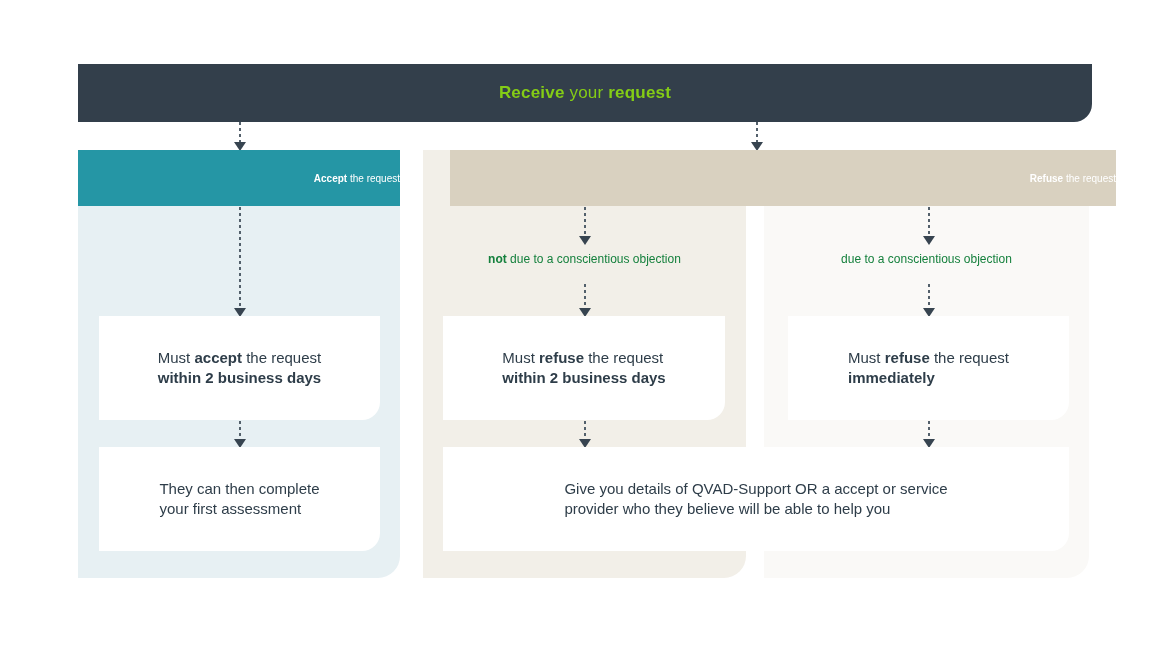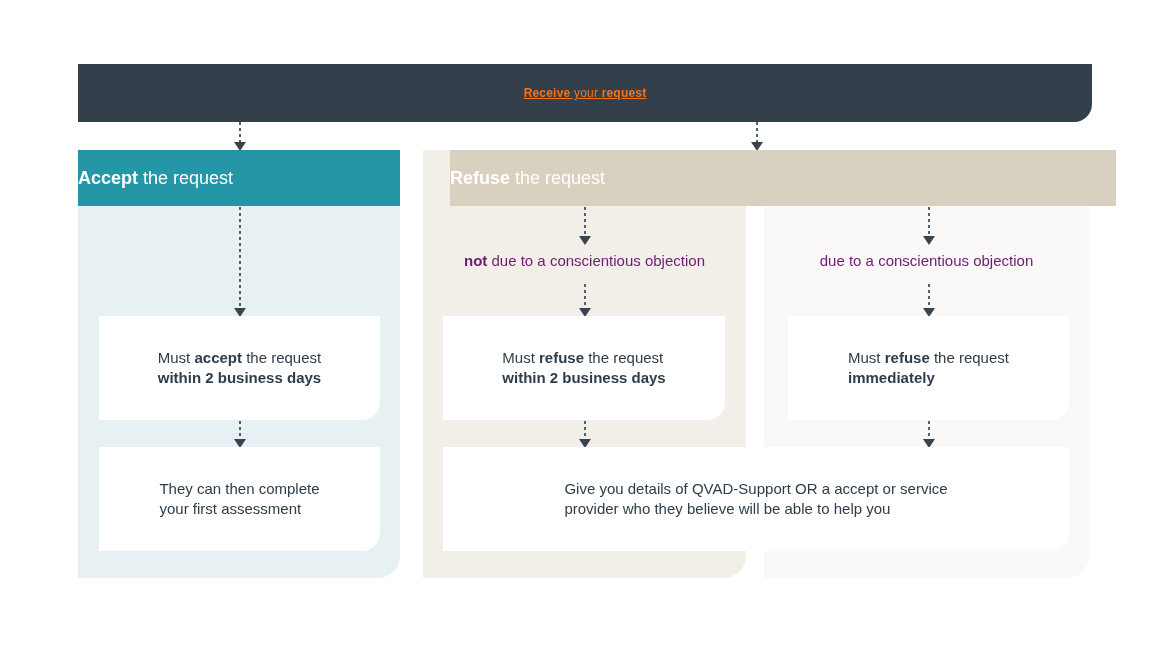--- a/index.html
+++ b/index.html
@@ -29,25 +29,24 @@
     top: 64px;
     width: 1014px;
     height: 58px;
     background: #333f4b;
     border-bottom-right-radius: 18px;
     display: flex;
     align-items: center;
     justify-content: center;
   }
   .top-bar-title {
-    color: #f97316;
-    font-size: 12px;
+    color: #84cc16;
+    font-size: 17px;
     letter-spacing: .2px;
     white-space: nowrap;
-    text-decoration: underline;
   }
   .top-bar-title b { font-weight: 700; }
 
   
   .panel {
     position: absolute;
     border-bottom-right-radius: 22px;
   }
   .panel-accept {
     left: 78px;
@@ -70,23 +69,23 @@
     height: 428px;
     background: #faf9f7;
   }
 
   
   .sec-header {
     position: absolute;
     height: 56px;
     display: flex;
     align-items: center;
-    justify-content: flex-start;
+    justify-content: flex-end;
     color: #ffffff;
-    font-size: 18px;
+    font-size: 10px;
     white-space: nowrap;
   }
   .sec-header b { font-weight: 700; }
   .header-accept {
     left: 78px;
     top: 150px;
     width: 322px;
     background: #2596a5;
   }
   .header-refuse {
@@ -94,22 +93,22 @@
     top: 150px;
     width: 666px;
     background: #d9d1c0;
     margin-left: 27px;
   }
 
   
   .sub-label {
     position: absolute;
     top: 252px;
-    font-size: 15px;
-    color: #701a75;
+    font-size: 12px;
+    color: #15803d;
     text-align: center;
     white-space: nowrap;
   }
   .sub-label b { font-weight: 700; }
   .sub-label-mid { left: 423px; width: 323px; }
   .sub-label-right { left: 764px; width: 325px; }
 
   
   .card {
     position: absolute;

